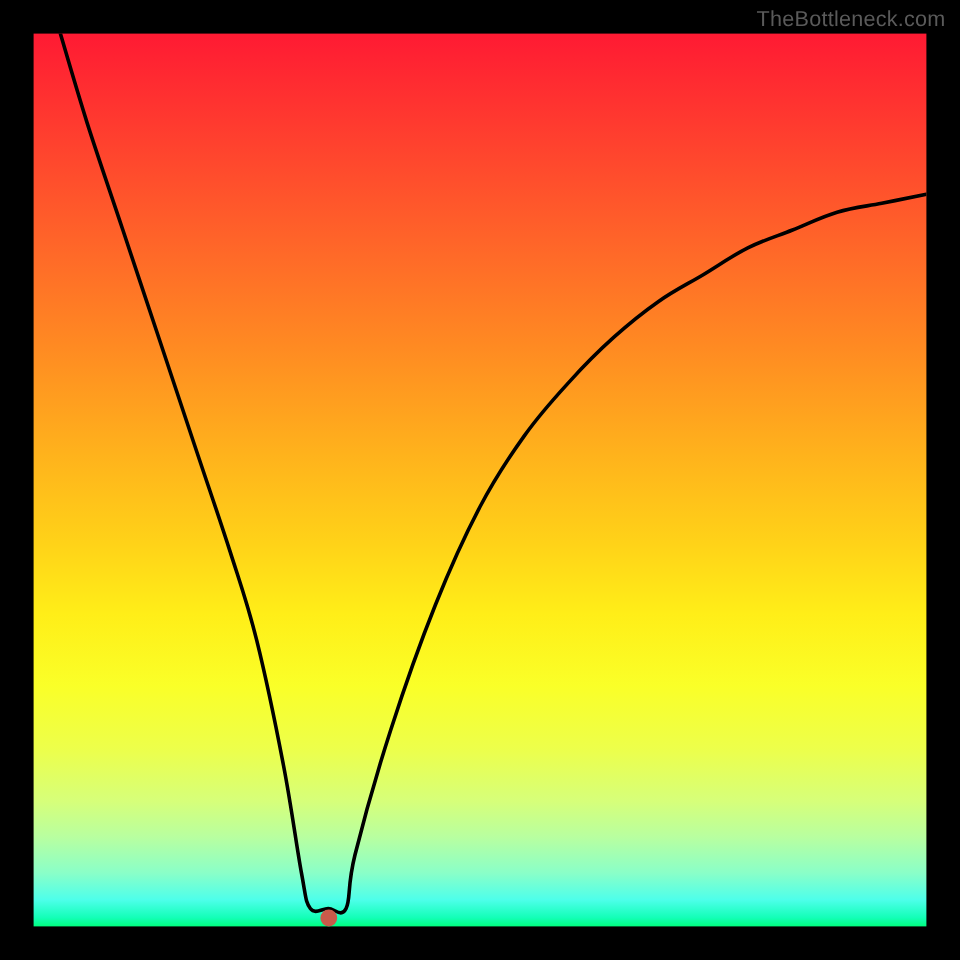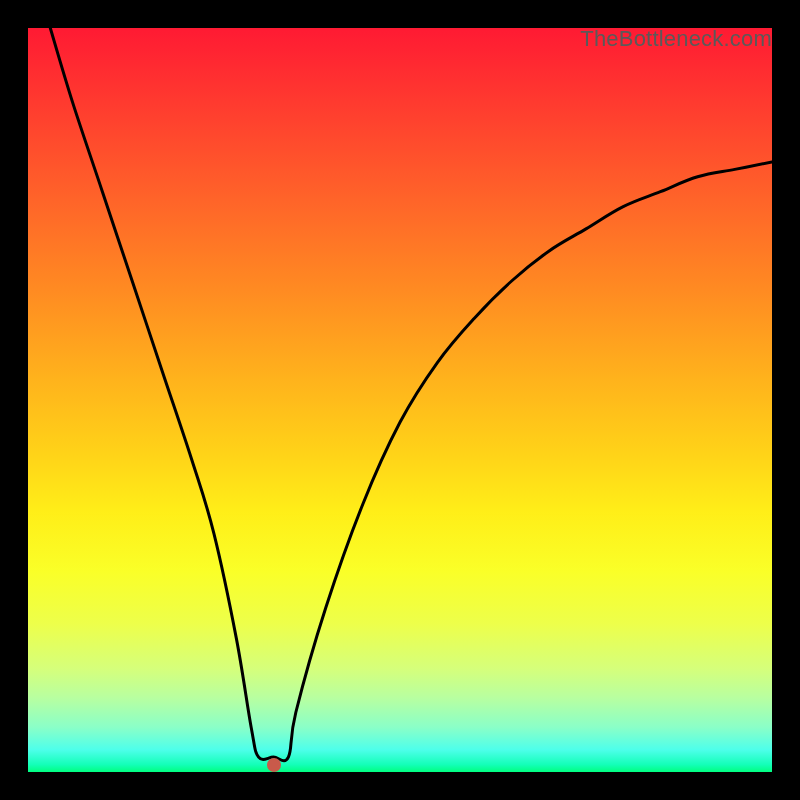--- a/index.html
+++ b/index.html
@@ -32,26 +32,25 @@
       #b8ffa0 90%,
       #8affc8 94%,
       #4effea 97%,
       #14ffb8 99%,
       #00ff80 100%
     );
   }
   .watermark {
     position: absolute;
     top: 6px;
-    right: 28px;
+    right: 12px;
     color: #5a5a5a;
-    font-size: 22px;
+    font-size: 18px;
     font-weight: 500;
     letter-spacing: 0.2px;
-    margin-top: 20px;
   }
   svg.curve {
     position: absolute;
     left: 0;
     top: 0;
     width: 744px;
     height: 744px;
   }
   .marker {
     position: absolute;

